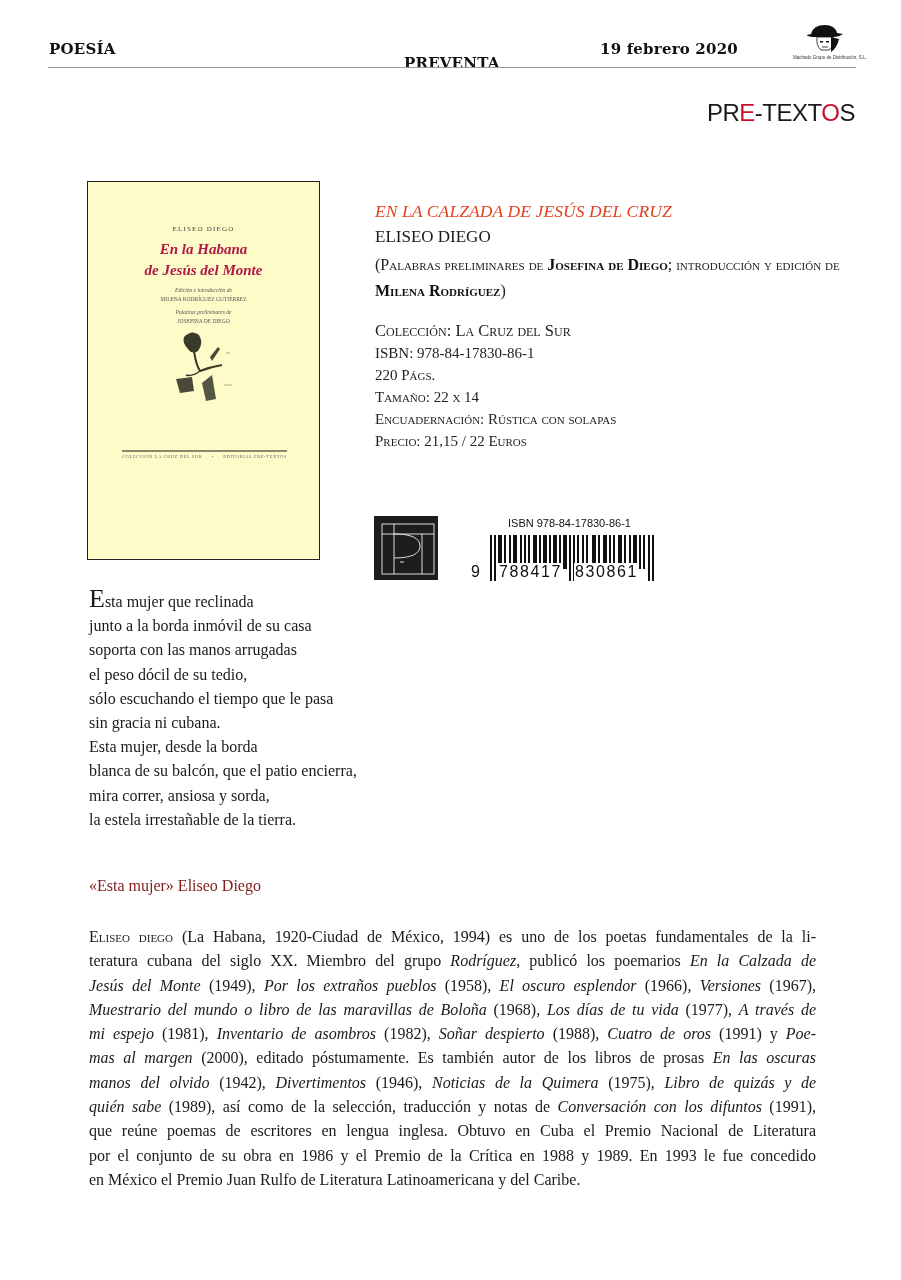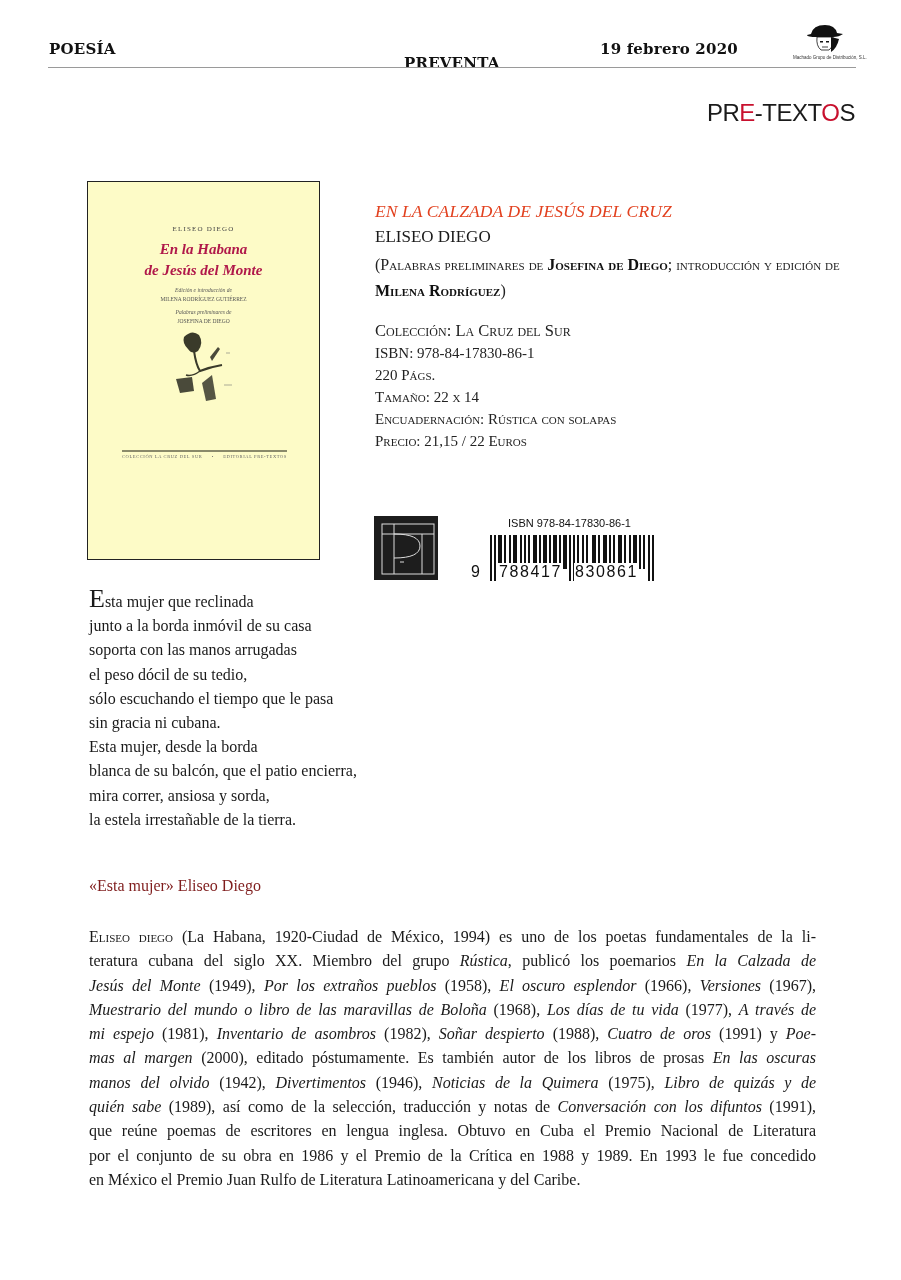--- a/index.html
+++ b/index.html
@@ -180,21 +180,21 @@
   <div class="line">sin gracia ni cubana.</div>
   <div class="line">Esta mujer, desde la borda</div>
   <div class="line">blanca de su balcón, que el patio encierra,</div>
   <div class="line">mira correr, ansiosa y sorda,</div>
   <div class="line">la estela irrestañable de la tierra.</div>
 </div>
 <div class="poem-caption">«Esta mujer» Eliseo Diego</div>
 
 <div class="bio" id="bio">
     <span class="bl"><span style="font-variant: small-caps;">Eliseo diego</span><span> (La Habana, 1920-Ciudad de México, 1994) es uno de los poetas fundamentales de la li-</span></span>
-    <span class="bl"><span>teratura cubana del siglo XX. Miembro del grupo </span><span style="font-style: italic;">Rústica</span><span>, publicó los poemarios </span><span style="font-style: italic;">En la Calzada de</span></span>
+    <span class="bl"><span>teratura cubana del siglo XX. Miembro del grupo </span><span style="font-style: italic;">Rodríguez</span><span>, publicó los poemarios </span><span style="font-style: italic;">En la Calzada de</span></span>
     <span class="bl"><span style="font-style: italic;">Jesús del Monte</span><span> (1949), </span><span style="font-style: italic;">Por los extraños pueblos</span><span> (1958), </span><span style="font-style: italic;">El oscuro esplendor</span><span> (1966), </span><span style="font-style: italic;">Versiones</span><span> (1967),</span></span>
     <span class="bl"><span style="font-style: italic;">Muestrario del mundo o libro de las maravillas de Boloña</span><span> (1968), </span><span style="font-style: italic;">Los días de tu vida</span><span> (1977), </span><span style="font-style: italic;">A través de</span></span>
     <span class="bl"><span style="font-style: italic;">mi espejo</span><span> (1981), </span><span style="font-style: italic;">Inventario de asombros</span><span> (1982), </span><span style="font-style: italic;">Soñar despierto</span><span> (1988), </span><span style="font-style: italic;">Cuatro de oros</span><span> (1991) y </span><span style="font-style: italic;">Poe-</span></span>
     <span class="bl"><span style="font-style: italic;">mas al margen</span><span> (2000), editado póstumamente. Es también autor de los libros de prosas </span><span style="font-style: italic;">En las oscuras</span></span>
     <span class="bl"><span style="font-style: italic;">manos del olvido</span><span> (1942), </span><span style="font-style: italic;">Divertimentos</span><span> (1946), </span><span style="font-style: italic;">Noticias de la Quimera</span><span> (1975), </span><span style="font-style: italic;">Libro de quizás y de</span></span>
     <span class="bl"><span style="font-style: italic;">quién sabe</span><span> (1989), así como de la selección, traducción y notas de </span><span style="font-style: italic;">Conversación con los difuntos</span><span> (1991),</span></span>
     <span class="bl"><span>que reúne poemas de escritores en lengua inglesa. Obtuvo en Cuba el Premio Nacional de Literatura</span></span>
     <span class="bl"><span>por el conjunto de su obra en 1986 y el Premio de la Crítica en 1988 y 1989. En 1993 le fue concedido</span></span>
     <span class="bl last"><span>en México el Premio Juan Rulfo de Literatura Latinoamericana y del Caribe.</span></span>
   </div>

